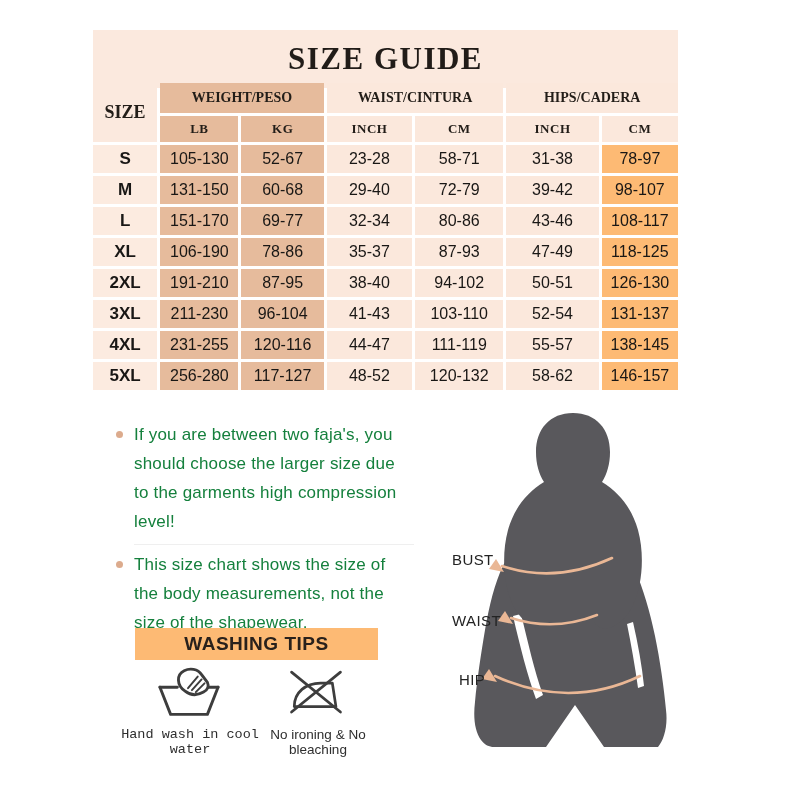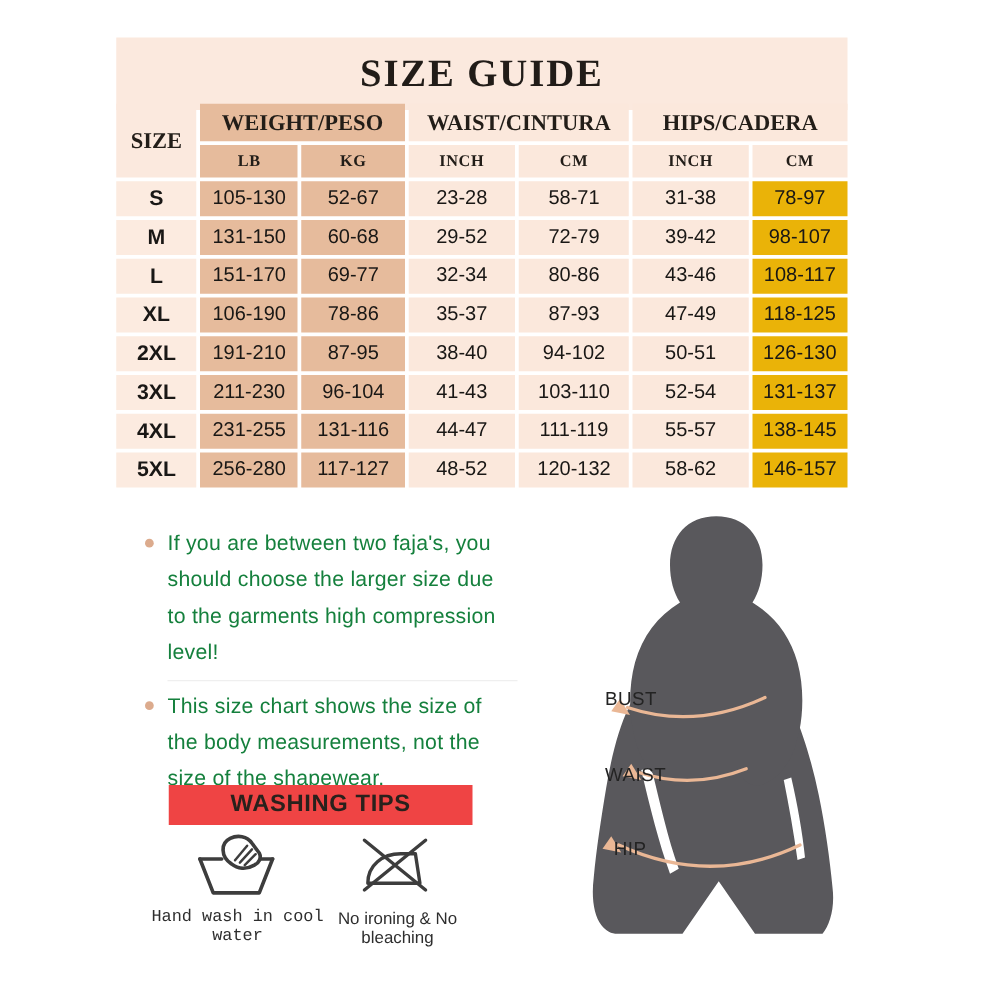--- a/index.html
+++ b/index.html
@@ -10,47 +10,47 @@
   .title-banner{position:absolute;left:93px;top:30px;width:585px;height:58px;
     background:#fbe9de;display:flex;align-items:center;justify-content:center;}
   .title-banner h1{margin:0;font-family:"Liberation Serif",serif;font-weight:bold;
     font-size:31px;letter-spacing:1.5px;color:#211c18;}
 
   
   .size-table{position:absolute;left:90px;top:80px;border-collapse:separate;
     border-spacing:3px;table-layout:fixed;width:591px;}
   .size-table th,.size-table td{text-align:center;vertical-align:middle;padding:0;overflow:hidden;}
   .size-table th{font-family:"Liberation Serif",serif;font-weight:bold;color:#221d18;}
-  .h-group{font-size:18px;height:30px;}
+  .h-group{font-size:14px;height:30px;}
   .h-sub{font-size:13px;height:26px;letter-spacing:.5px;}
   .h-size{font-size:18px;background:#fbe9de;}
   .bg-tan{background:#e6bb9c;}
   .bg-light{background:#fbe8dc;}
-  .bg-lighter{background:#eab308;}
+  .bg-lighter{background:#fdba74;}
   .bg-size{background:#fcebe0;}
   .size-table td{font-size:16px;height:28px;color:#191715;}
   td.cell-size{font-weight:bold;font-size:17px;}
 
   
   .notes{position:absolute;left:116px;top:420px;width:340px;}
   .note{display:flex;gap:11px;}
   .note-dot{width:7px;height:7px;border-radius:50%;background:#dcab8d;margin-top:11px;flex:none;}
   .note-text{font-size:17px;line-height:29px;color:#15803d;white-space:pre-line;letter-spacing:.2px;}
   .note-divider{border:none;border-top:1px solid #efefef;margin:8px 0 5px 18px;width:280px;}
 
   
   .wash-banner{position:absolute;left:135px;top:628px;width:243px;height:32px;
-    background:#ef4444;display:flex;align-items:center;justify-content:center;
+    background:#fdba74;display:flex;align-items:center;justify-content:center;
     font-weight:bold;font-size:19px;letter-spacing:.5px;color:#29211c;}
   .wash-item-label{position:absolute;top:727px;font-size:13.5px;color:#2e2e2e;text-align:center;}
   .wash-icon{position:absolute;top:665px;}
 
   
   .figure-wrap{position:absolute;left:428px;top:408px;width:292px;height:342px;}
-  .fig-label{position:absolute;font-size:15px;color:#232323;letter-spacing:.4px;margin-left:32px;}
+  .fig-label{position:absolute;font-size:15px;color:#232323;letter-spacing:.4px;}
   .label-bust{left:452px;top:551px;}
   .label-waist{left:452px;top:612px;}
   .label-hip{left:459px;top:671px;}
 </style>
 </head>
 <body>
 
 <div class="title-banner">
   <h1>SIZE GUIDE</h1>
 </div>
@@ -86,21 +86,21 @@
     <td class="bg-tan">52-67</td>
     <td class="bg-light">23-28</td>
     <td class="bg-light">58-71</td>
     <td class="bg-light">31-38</td>
     <td class="bg-lighter">78-97</td>
   </tr>
   <tr>
     <td class="cell-size bg-size">M</td>
     <td class="bg-tan">131-150</td>
     <td class="bg-tan">60-68</td>
-    <td class="bg-light">29-52</td>
+    <td class="bg-light">29-40</td>
     <td class="bg-light">72-79</td>
     <td class="bg-light">39-42</td>
     <td class="bg-lighter">98-107</td>
   </tr>
   <tr>
     <td class="cell-size bg-size">L</td>
     <td class="bg-tan">151-170</td>
     <td class="bg-tan">69-77</td>
     <td class="bg-light">32-34</td>
     <td class="bg-light">80-86</td>
@@ -130,21 +130,21 @@
     <td class="bg-tan">211-230</td>
     <td class="bg-tan">96-104</td>
     <td class="bg-light">41-43</td>
     <td class="bg-light">103-110</td>
     <td class="bg-light">52-54</td>
     <td class="bg-lighter">131-137</td>
   </tr>
   <tr>
     <td class="cell-size bg-size">4XL</td>
     <td class="bg-tan">231-255</td>
-    <td class="bg-tan">131-116</td>
+    <td class="bg-tan">120-116</td>
     <td class="bg-light">44-47</td>
     <td class="bg-light">111-119</td>
     <td class="bg-light">55-57</td>
     <td class="bg-lighter">138-145</td>
   </tr>
   <tr>
     <td class="cell-size bg-size">5XL</td>
     <td class="bg-tan">256-280</td>
     <td class="bg-tan">117-127</td>
     <td class="bg-light">48-52</td>

